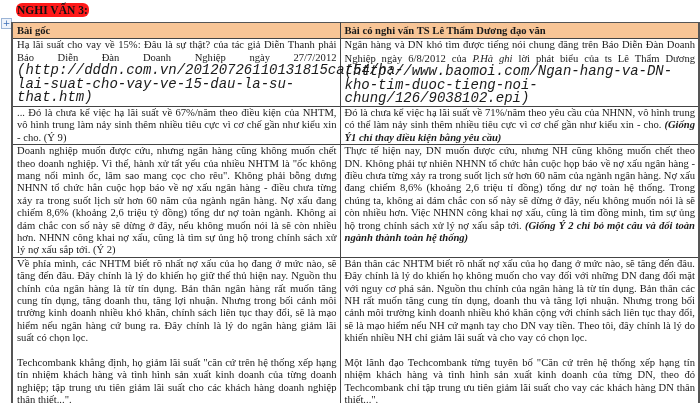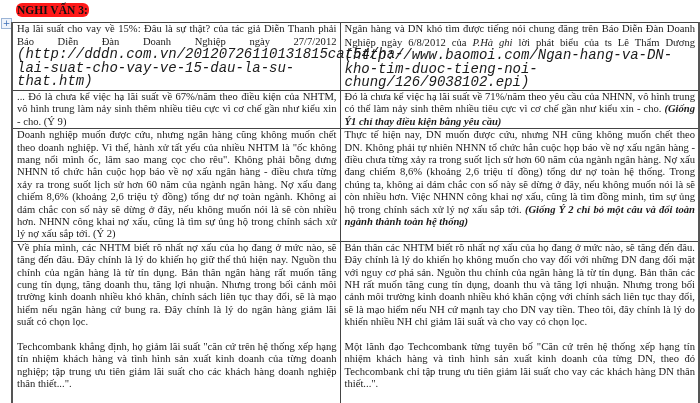--- a/index.html
+++ b/index.html
@@ -28,20 +28,24 @@
 
 <div class="title">NGHI VẤN 3:</div>
 <div class="move-handle">+</div>
 
 <table class="cmp">
   <colgroup>
       <col style="width:328px">
       <col style="width:359px">
     </colgroup>
   <tbody>
+      <tr class="head">
+    <td class="left">Bài gốc</td>
+    <td class="right">Bài có nghi vấn TS Lê Thẩm Dương đạo văn</td>
+  </tr>
 
   <tr>
     <td class="left" style="line-height:12.6px;">
       <span class="b">Hạ lãi suất cho vay về 15%: Đâu là sự thật?</span><span> của tác giả </span><span class="b">Diễn Thanh</span><span> phải </span><span class="b">Báo Diễn Đàn Doanh Nghiệp</span><span> ngày 27/7/2012</span>
       <span class="url">(http://dddn.com.vn/20120726110131815cat54/ha-lai-suat-cho-vay-ve-15-dau-la-su-that.htm)</span>
     </td>
     <td class="right" style="line-height:12.6px;">
       <span class="b">Ngân hàng và DN khó tìm được tiếng nói chung</span><span> đăng trên </span><span class="b">Báo Diễn Đàn Doanh Nghiệp</span><span> ngày 6/8/2012 của </span><span class="b i">P.Hà ghi</span><span> lời phát biểu của ts </span><span class="b">Lê Thẩm Dương</span><span class="url"> (http://www.baomoi.com/Ngan-hang-va-DN-kho-tim-duoc-tieng-noi-chung/126/9038102.epi)</span>
     </td>
   </tr>

